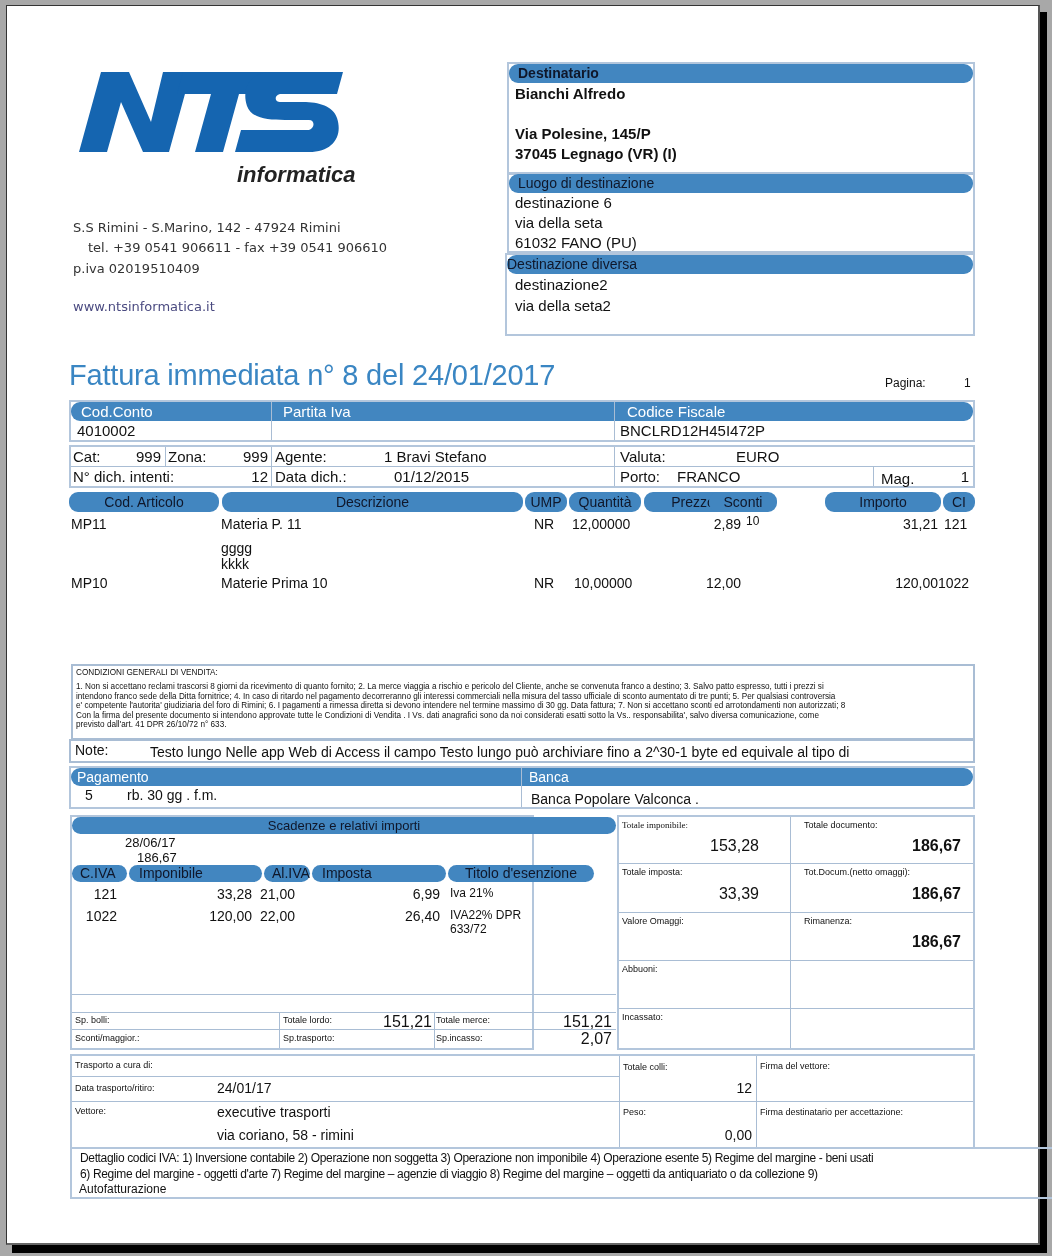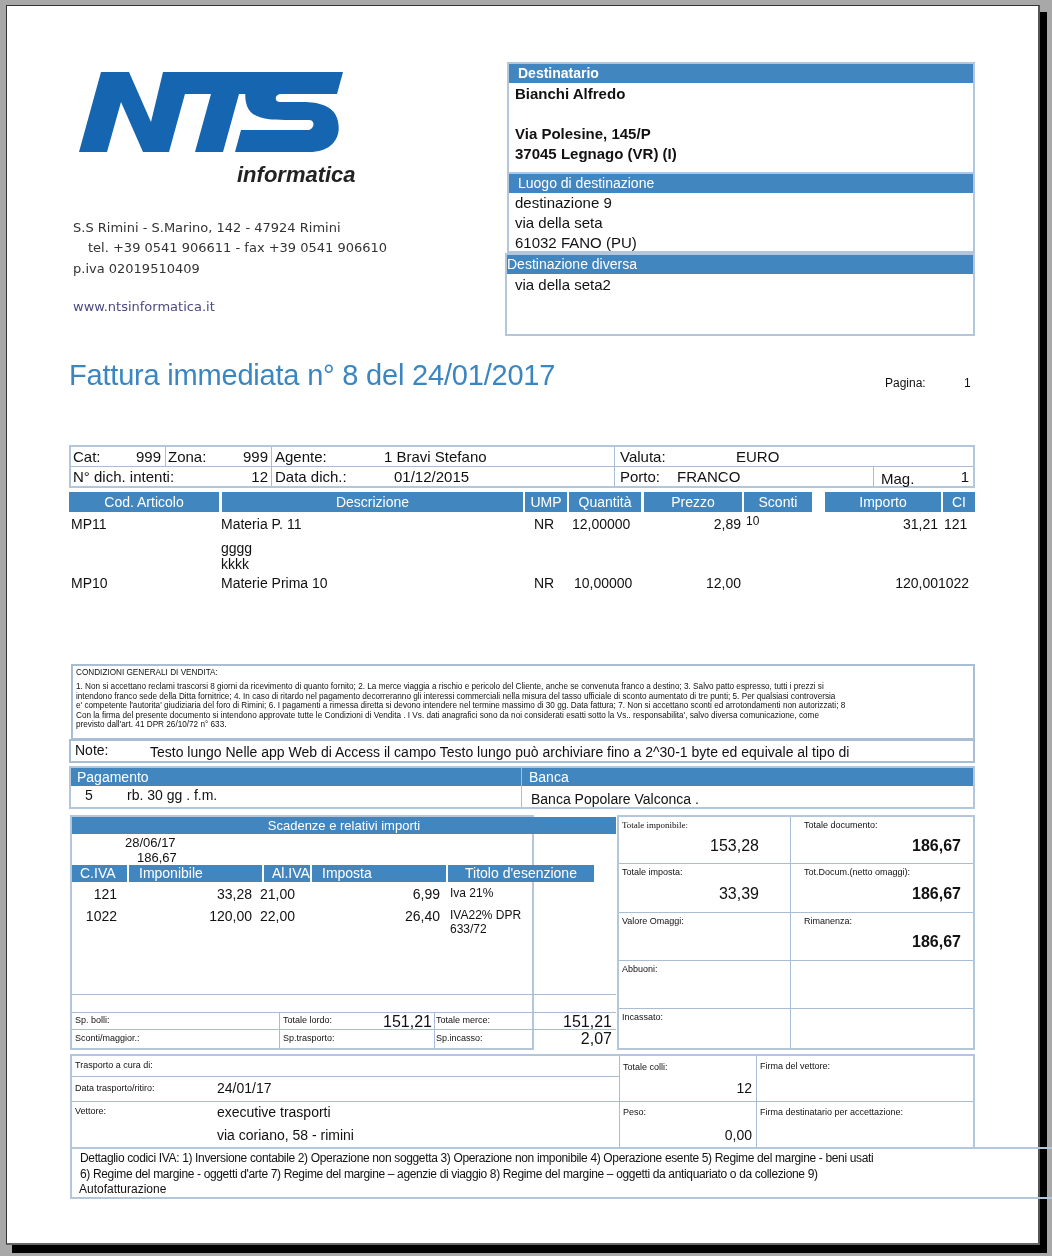--- a/index.html
+++ b/index.html
@@ -2,21 +2,21 @@
 <html><head>
 <meta charset="utf-8">
 <style>
   * { box-sizing: border-box; margin: 0; padding: 0; }
   html, body { width: 1052px; height: 1256px; overflow: hidden; }
   body { background: #a8a8a8; font-family: "Liberation Sans", sans-serif; color: #111; position: relative; }
   .shadow-r { position: absolute; left: 1040px; top: 12px; width: 7px; height: 1241px; background: #000; }
   .shadow-b { position: absolute; left: 12px; top: 1244px; width: 1035px; height: 9px; background: #000; }
   .page { position: absolute; left: 6px; top: 5px; width: 1034px; height: 1240px; background: #fff; border: 1px solid #333; border-right: 2px solid #555; border-bottom: 2px solid #666; }
   .abs { position: absolute; }
-  .hdr { background: #4286c0; color: #ffffff; }
+  .hdr { background: #4286c0; color: #0f172a; border-radius: 9px; }
   .box { border: 1px solid #a9bdd4; }
   .bx2 { border: 2px solid #b3c6dc; }
   .vline { position: absolute; width: 1px; background: #a9bdd4; }
   .hline { position: absolute; height: 1px; background: #a9bdd4; }
   .r { text-align: right; }
   .c { text-align: center; }
   .cond { font-size: 8.2px; line-height: 9.4px; white-space: nowrap; overflow: hidden; }
   .lbl { font-size: 9px; }
 </style>
 </head>
@@ -41,33 +41,45 @@
   <div class="abs" style="left:66px;top:293px;font-size:13px;color:#4a4a80;font-family:'DejaVu Sans',sans-serif;">www.ntsinformatica.it</div>
 
   <div class="abs bx2" style="left:500px;top:56px;width:468px;height:113px;">
     <div class="hdr" style="height:19px;font-size:14px;font-weight:bold;padding-left:9px;line-height:19px;">Destinatario</div>
     <div style="font-size:15px;font-weight:bold;padding-left:6px;margin-top:2px;">Bianchi Alfredo</div>
     <div style="font-size:15px;font-weight:bold;padding-left:6px;margin-top:23px;">Via Polesine, 145/P</div>
     <div style="font-size:15px;font-weight:bold;padding-left:6px;margin-top:3px;">37045 Legnago (VR) (I)</div>
   </div>
   <div class="abs bx2" style="left:500px;top:166px;width:468px;height:81px;">
     <div class="hdr" style="height:19px;font-size:14px;padding-left:9px;line-height:19px;">Luogo di destinazione</div>
-    <div style="font-size:15px;padding-left:6px;line-height:20px;">destinazione 9</div>
+    <div style="font-size:15px;padding-left:6px;line-height:20px;">destinazione 6</div>
     <div style="font-size:15px;padding-left:6px;line-height:20px;">via della seta</div>
     <div style="font-size:15px;padding-left:6px;line-height:20px;">61032 FANO (PU)</div>
   </div>
   <div class="abs bx2" style="left:498px;top:247px;width:470px;height:83px;">
     <div class="hdr" style="height:19px;font-size:14px;line-height:19px;">Destinazione diversa</div>
+    <div style="font-size:15px;padding-left:8px;line-height:21px;">destinazione2</div>
     <div style="font-size:15px;padding-left:8px;line-height:21px;">via della seta2</div>
   </div>
 
   <div class="abs" style="left:62px;top:353px;font-size:29px;color:#3a86c3;letter-spacing:-0.2px;">Fattura immediata n° 8 del 24/01/2017</div>
   <div class="abs" style="left:878px;top:370px;font-size:12px;">Pagina:</div>
   <div class="abs" style="left:957px;top:370px;font-size:12px;">1</div>
 
+  <div class="abs bx2" style="left:62px;top:394px;width:906px;height:42px;">
+    <div class="hdr abs" style="left:0;top:0;width:902px;height:19px;"></div>
+    <div class="abs" style="left:10px;top:1px;font-size:15px;color:#fff;">Cod.Conto</div>
+    <div class="abs" style="left:212px;top:1px;font-size:15px;color:#fff;">Partita Iva</div>
+    <div class="abs" style="left:556px;top:1px;font-size:15px;color:#fff;">Codice Fiscale</div>
+    <div class="vline" style="left:200px;top:0;height:38px;"></div>
+    <div class="vline" style="left:543px;top:0;height:38px;"></div>
+    <div class="abs" style="left:6px;top:20px;font-size:15px;">4010002</div>
+    <div class="abs" style="left:212px;top:20px;font-size:15px;"></div>
+    <div class="abs" style="left:549px;top:20px;font-size:15px;">BNCLRD12H45I472P</div>
+  </div>
 
   <div class="abs bx2" style="left:62px;top:439px;width:906px;height:43px;font-size:15px;">
     <div class="hline" style="left:0;top:19px;width:902px;"></div>
     <div class="vline" style="left:94px;top:0;height:19px;"></div>
     <div class="vline" style="left:200px;top:0;height:39px;"></div>
     <div class="vline" style="left:543px;top:0;height:39px;"></div>
     <div class="vline" style="left:802px;top:19px;height:20px;"></div>
     <div class="abs" style="left:2px;top:1px;">Cat:</div>
     <div class="abs r" style="left:40px;width:50px;top:1px;">999</div>
     <div class="abs" style="left:97px;top:1px;">Zona:</div>
@@ -85,21 +97,21 @@
     <div class="abs" style="left:810px;top:23px;">Mag.</div>
     <div class="abs r" style="left:860px;width:38px;top:21px;">1</div>
   </div>
 
   <div class="abs" style="left:62px;top:486px;width:906px;height:20px;font-size:14px;color:#fff;">
     <div class="abs hdr c" style="left:0;width:150px;height:20px;line-height:20px;">Cod. Articolo</div>
     <div class="abs hdr c" style="left:153px;width:301px;height:20px;line-height:20px;">Descrizione</div>
     <div class="abs hdr c" style="left:456px;width:42px;height:20px;line-height:20px;">UMP</div>
     <div class="abs hdr c" style="left:500px;width:72px;height:20px;line-height:20px;">Quantità</div>
     <div class="abs hdr c" style="left:575px;width:98px;height:20px;line-height:20px;">Prezzo</div>
-    <div class="abs hdr c" style="left:675px;width:68px;height:20px;line-height:20px;text-align:center;">Sconti</div>
+    <div class="abs hdr c" style="left:640px;width:68px;height:20px;line-height:20px;text-align:center;">Sconti</div>
     <div class="abs hdr c" style="left:756px;width:116px;height:20px;line-height:20px;">Importo</div>
     <div class="abs hdr c" style="left:874px;width:32px;height:20px;line-height:20px;">CI</div>
   </div>
 
   <div class="abs" style="left:62px;top:508px;width:906px;height:60px;font-size:14px;">
     <div class="abs" style="left:2px;top:2px;">MP11</div>
     <div class="abs" style="left:152px;top:2px;">Materia P. 11</div>
     <div class="abs" style="left:152px;top:26px;">gggg</div>
     <div class="abs" style="left:152px;top:42px;">kkkk</div>
     <div class="abs" style="left:465px;top:2px;">NR</div>

